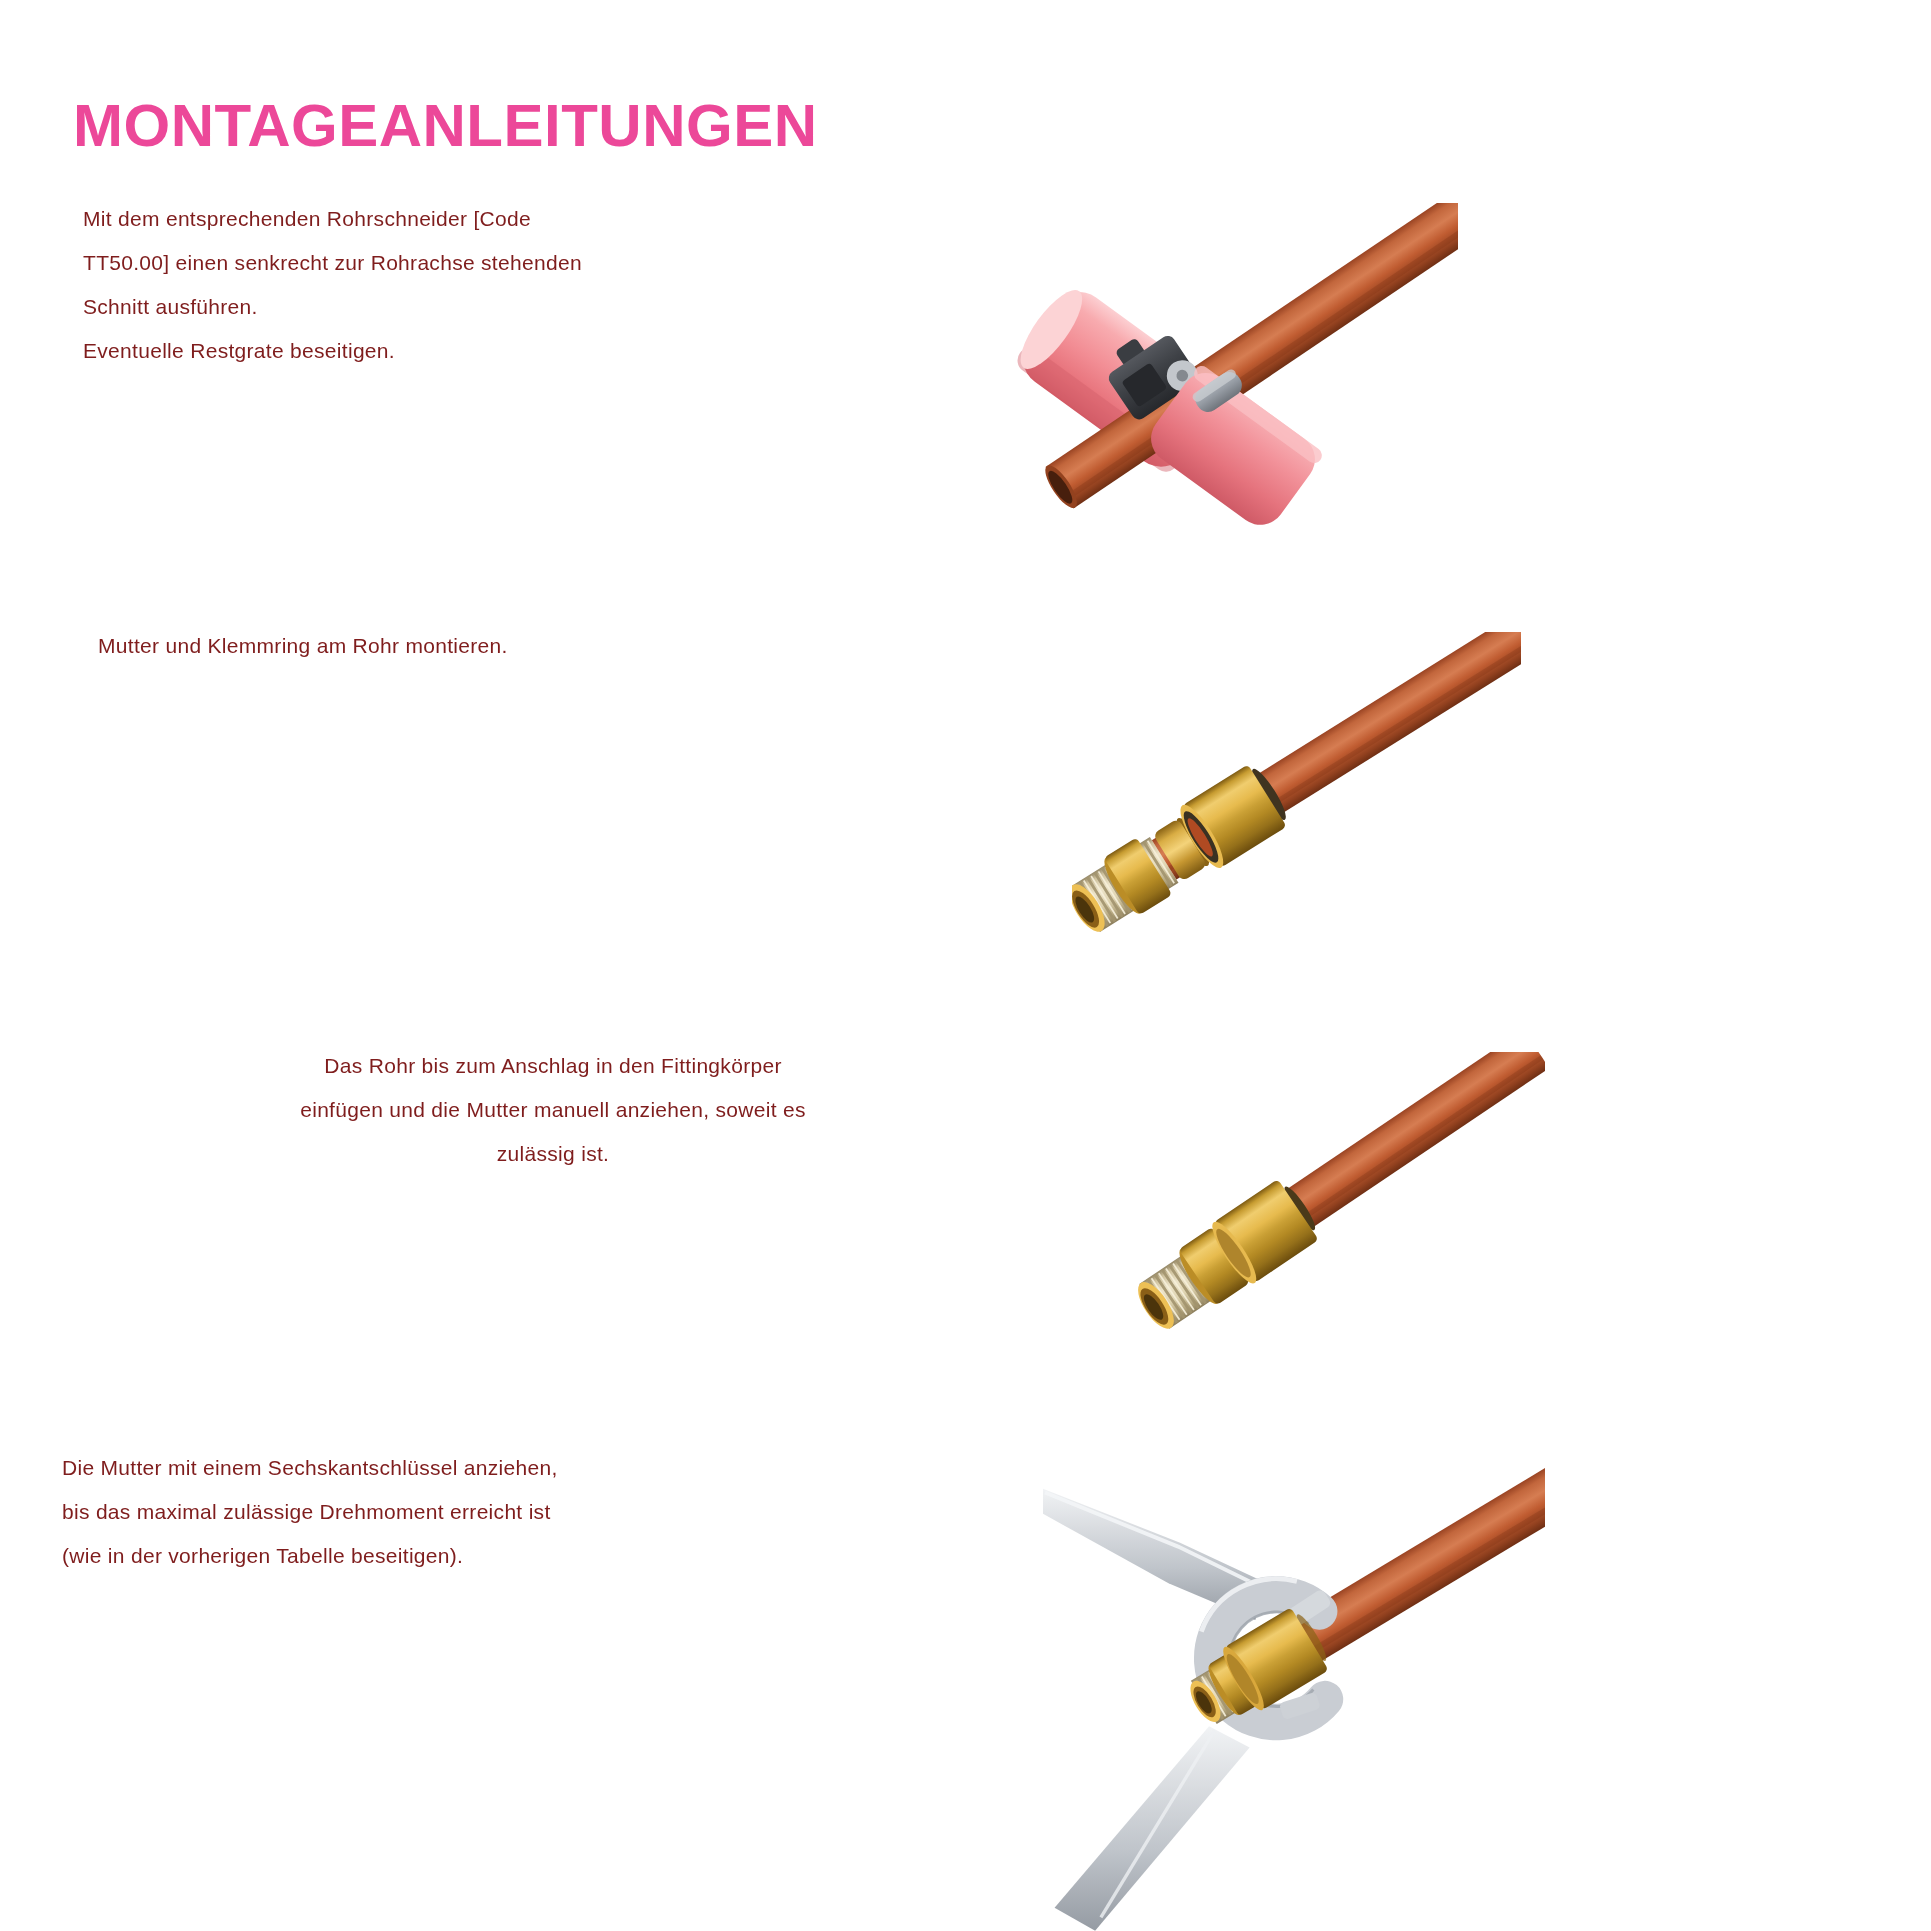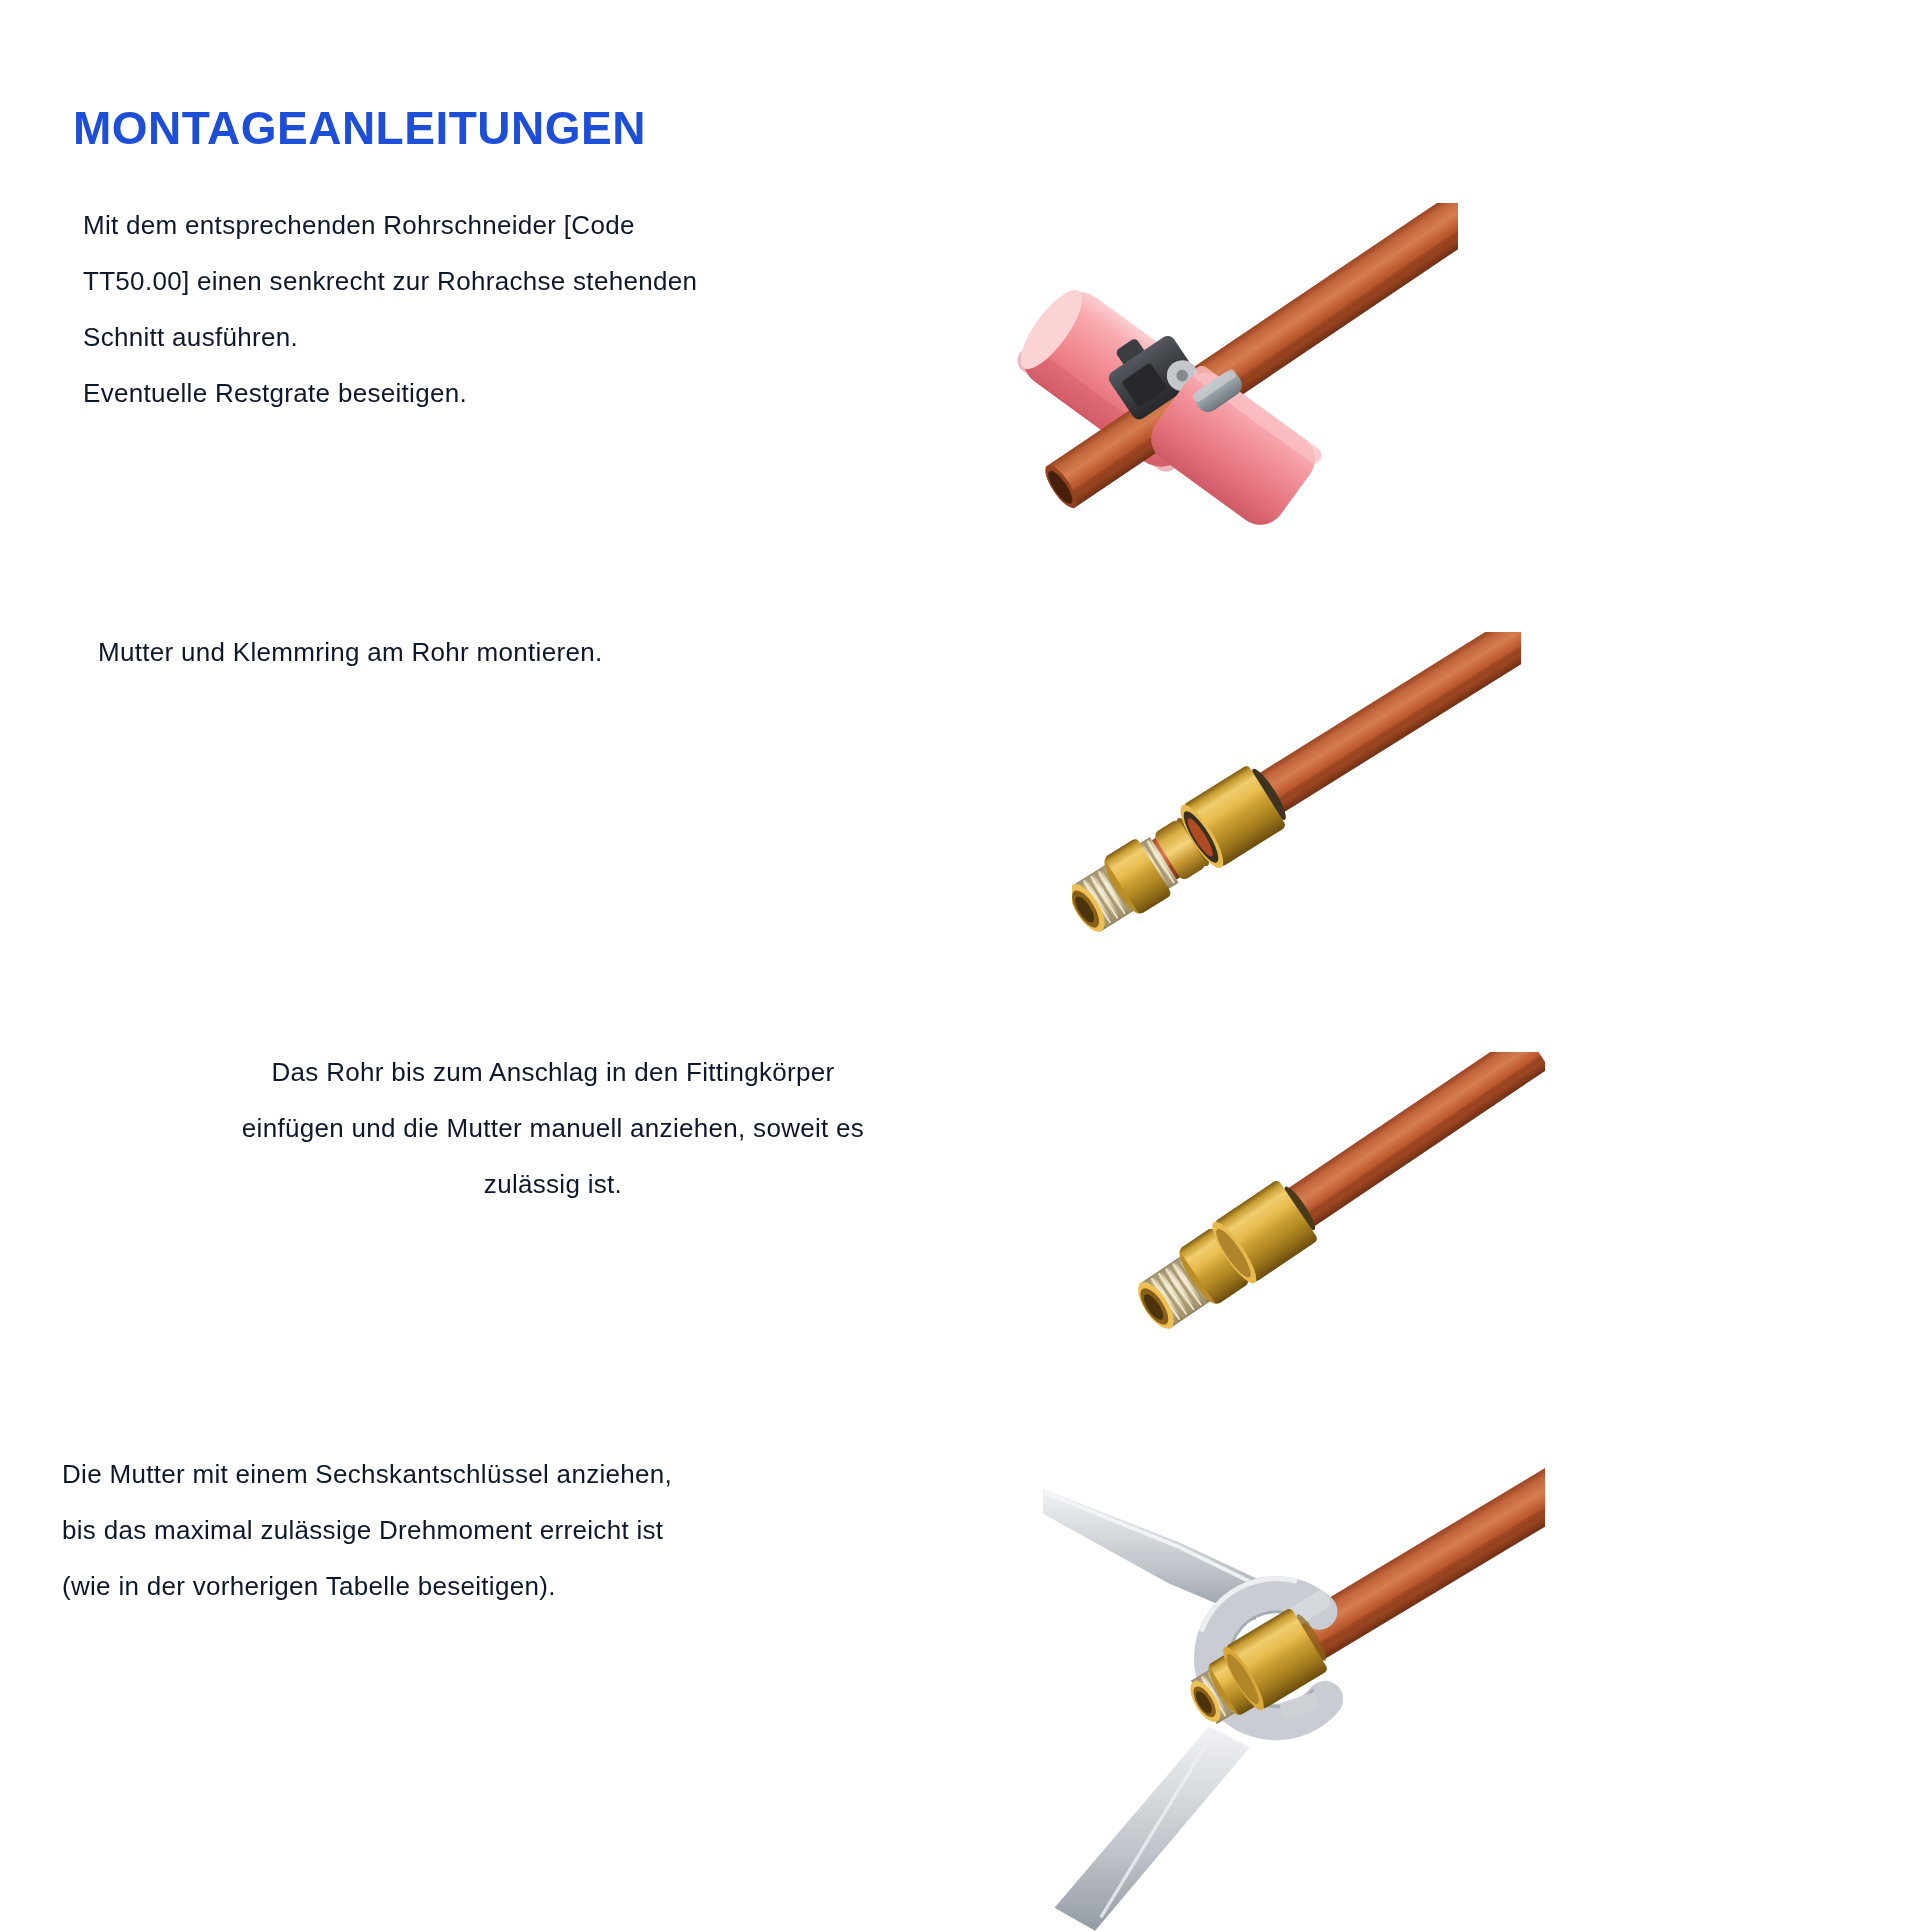--- a/index.html
+++ b/index.html
@@ -5,33 +5,33 @@
   html,body{margin:0;padding:0;background:#ffffff;}
   .canvas{
     position:relative;
     width:1931px;height:1931px;
     background:#ffffff;
     overflow:hidden;
     font-family:"Liberation Sans","DejaVu Sans",sans-serif;
   }
   .page-title{
     position:absolute;
-    left:73px;top:101px;
+    left:73px;top:91px;
     margin:0;
-    font-size:46px;
+    font-size:60px;
     font-weight:800;
     letter-spacing:0.5px;
-    color:#1d4ed8;
+    color:#ec4899;
   }
   .step-text{
     position:absolute;
-    font-size:26px;
-    line-height:56px;
+    font-size:21px;
+    line-height:44px;
     letter-spacing:0.3px;
-    color:#0f172a;
+    color:#7f1d1d;
     white-space:pre-line;
   }
   #step-1-text{left:83px;top:197px;width:908px;}
   #step-2-text{left:70px;top:624px;width:908px;margin-left:28px;}
   #step-3-text{left:70px;top:1044px;width:966px;text-align:center;}
   #step-4-text{left:62px;top:1446px;width:966px;}
   .fig{position:absolute;display:block;}
   #fig-1{left:1009px;top:203px;width:449px;height:323px;}
   #fig-2{left:1072px;top:632px;width:449px;height:333px;}
   #fig-3{left:1130px;top:1052px;width:415px;height:294px;}

